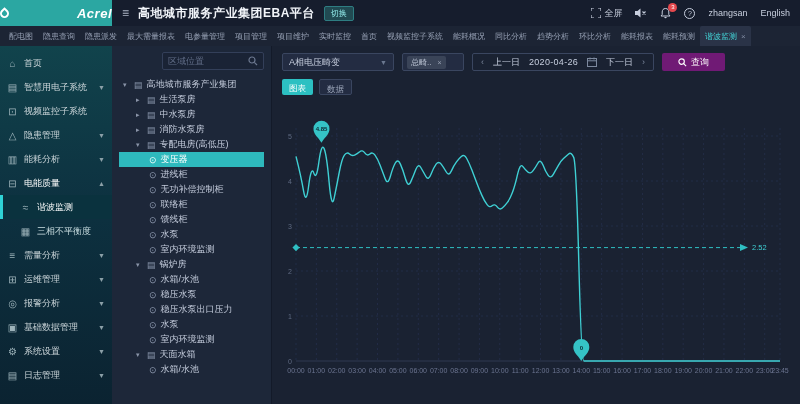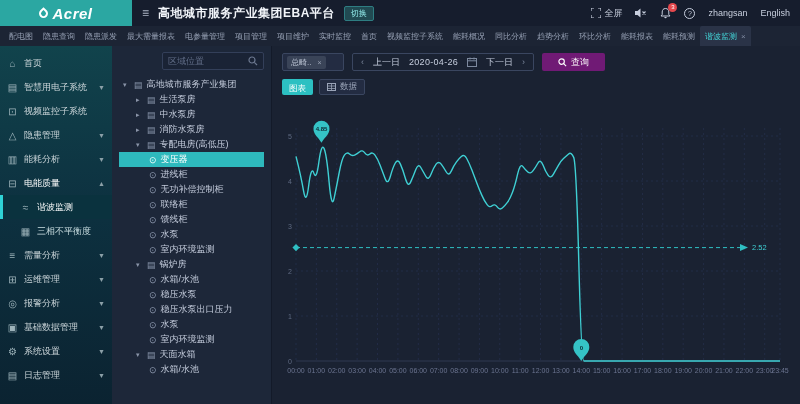--- a/index.html
+++ b/index.html
@@ -2,22 +2,22 @@
 <html><head>
 <meta charset="utf-8">
 <style>
   * { margin:0; padding:0; box-sizing:border-box; }
   html,body { width:800px; height:404px; overflow:hidden; background:#101624;
               font-family:"Liberation Sans", sans-serif; }
   .app { width:800px; height:404px; display:flex; flex-direction:column; }
 
   
   .header { height:26px; display:flex; flex-shrink:0; }
-  .logo { width:132px; background:#2ba7a2; color:#fff; display:flex; align-items:center;
-          justify-content:center; font-style:italic; font-weight:bold; font-size:15px; letter-spacing:.5px; }
+  .logo { width:112px; background:#2ba7a2; color:#fff; display:flex; align-items:center;
+          justify-content:space-between; font-style:italic; font-weight:bold; font-size:13px; letter-spacing:.5px; }
   .logo-mark { width:9px; height:9px; border:2px solid #fff; border-radius:60% 0 60% 60%;
                transform:rotate(-45deg); margin-right:4px; }
   .header-main { flex:1; background:#161d2d; display:flex; align-items:center; padding:0 10px; gap:9px; }
   .hamburger { color:#aeb6c6; font-size:12px; line-height:1; cursor:pointer; }
   .app-title { color:#f1f4f9; font-size:12px; font-weight:bold; letter-spacing:.5px; }
   .switch-chip { font-size:8px; color:#8fe6e6; background:#214a52; border:1px solid #2e7d82;
                  border-radius:2px; padding:1px 6px; }
   .header-right { margin-left:auto; display:flex; align-items:center; gap:13px;
                   color:#c7cedd; font-size:9px; }
   .hr-item { display:flex; align-items:center; gap:3px; }
@@ -84,21 +84,21 @@
   .dg-arrow { color:#7d899e; font-size:9px; cursor:pointer; }
   .dg-btn { cursor:pointer; }
   .date-val { cursor:pointer; letter-spacing:.3px; }
   .query-btn { height:18px; background:#701a75; color:#fff; border:none; border-radius:2px;
                font-size:9px; display:flex; align-items:center; gap:4px; padding:0 16px;
                cursor:pointer; font-family:"Liberation Sans", sans-serif; }
   .view-toggle { display:flex; gap:6px; margin-top:7px; }
   .view-btn { height:16px; padding:0 7px; font-size:8.5px; display:flex; align-items:center;
               gap:4px; border-radius:2px; cursor:pointer; }
   .view-btn.active { background:#2cc0c2; color:#fff;flex-direction:column; }
-  .view-btn.inactive { background:#232c42; border:1px solid #3a4660; color:#9aa4b8; }
+  .view-btn.inactive { background:#232c42; border:1px solid #3a4660; color:#9aa4b8;flex-direction:column; }
   .chart-wrap { margin-top:4px; }
 </style>
 </head>
 <body>
 
 <div class="app">
 
   <div class="header">
     <div class="logo">
       <span class="logo-mark"></span>
@@ -323,20 +323,24 @@
           </div>
           <div class="tree-row" style="padding-left: 30px;">
             <span class="node-icon">⊙</span>
             <span>水箱/水池</span>
           </div>
         </div>
     </div>
 
     <div class="main">
       <div class="controls">
+        <div class="sel">
+          <span>A相电压畸变</span>
+          <span class="chev">▼</span>
+        </div>
         <div class="tagbox">
           <span class="tag">
             <span>总畸..</span>
             <span class="tag-close">×</span>
           </span>
         </div>
         <div class="dategroup">
           <span class="dg-arrow">‹</span>
           <span class="dg-btn">上一日</span>
           <span class="date-val">2020-04-26</span>

